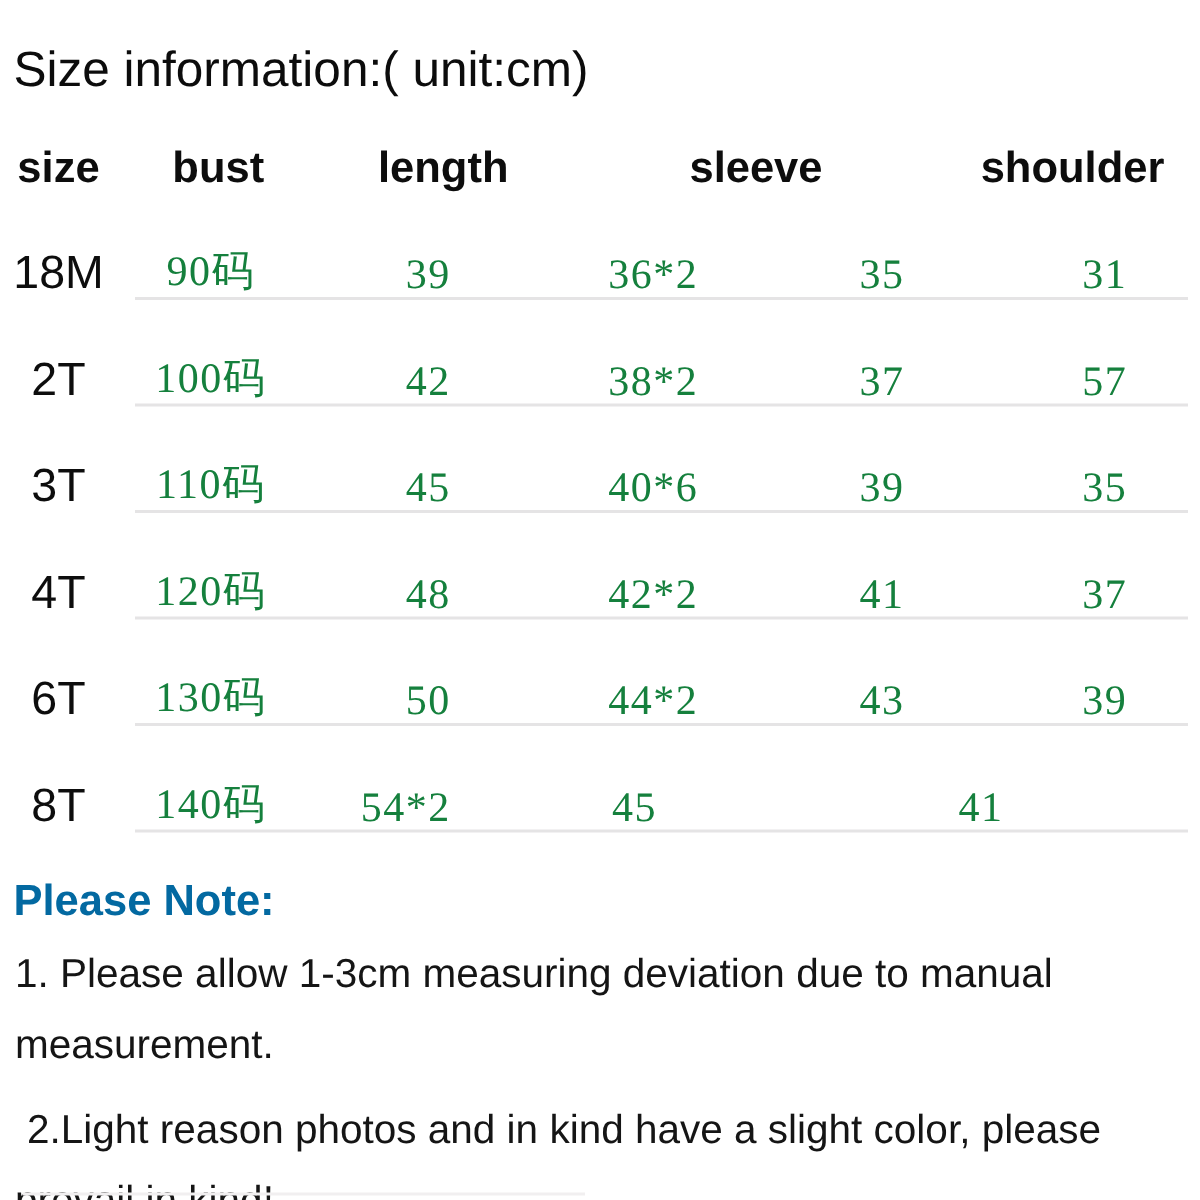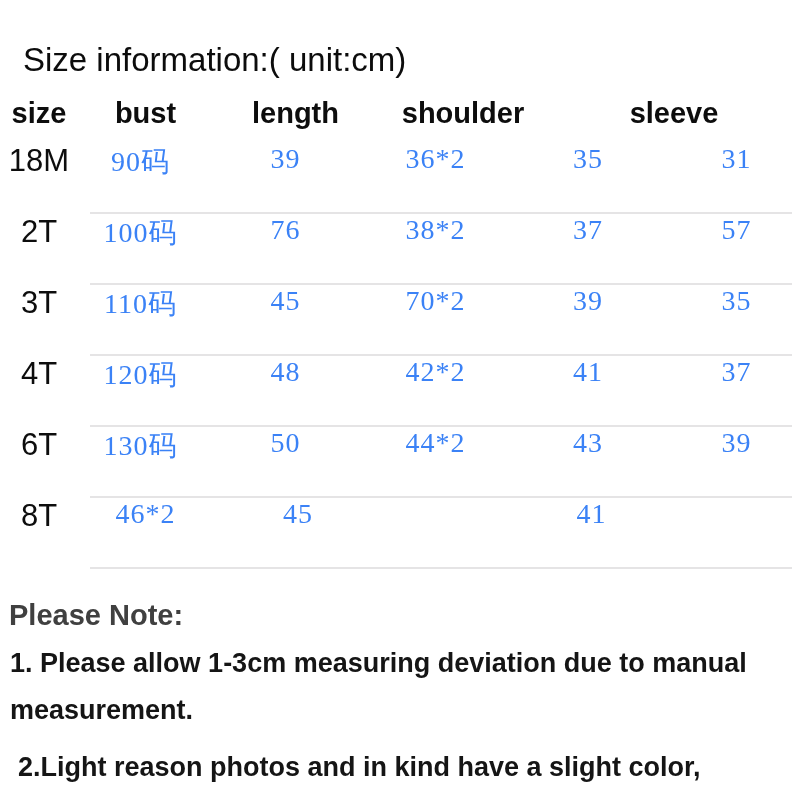--- a/index.html
+++ b/index.html
@@ -14,33 +14,33 @@
     font-family: "Liberation Sans", sans-serif;
     color: #111111;
   }
   .page {
     position: relative;
     width: 800px;
     height: 800px;
     background: #ffffff;
   }
   .title {
-    margin: 14px;
+    margin: 0;
     padding: 27px 0 0 9px;
     font-size: 33px;
     font-weight: 500;
     color: #0c0c0c;
   }
   .size-table {
     margin-top: 18px;
   }
   .row {
     position: relative;
     display: flex;
-    align-items: flex-start;
+    align-items: flex-end;
     height: 71px;
   }
   .row.header-row {
     height: 46px;
   }
   .cell {
     text-align: center;
   }
   .c-size     { width: 78px; }
   .c-label    { width: 125px; }
@@ -55,44 +55,43 @@
   }
   .cell.size-val {
     font-size: 31px;
     font-weight: 400;
     color: #0d0d0d;
   }
   .cell.gray-val {
     font-family: "Liberation Serif", serif;
     font-size: 28px;
     font-weight: 400;
-    color: #3b82f6;
+    color: #15803d;
     letter-spacing: 1px;
   }
   .row-line {
     position: absolute;
     left: 90px;
     right: 8px;
     bottom: 0;
     height: 2px;
     background: #e5e4e5;
   }
   .note-heading {
     margin: 30px 0 0 9px;
     font-size: 29px;
     font-weight: 700;
-    color: #404040;
+    color: #0369a1;
   }
   .note {
     width: 772px;
     margin: 8px 0 0 10px;
     font-size: 27px;
     line-height: 47px;
     color: #151515;
-    font-weight: bold;
   }
   .note.note-2 {
     margin-top: 10px;
     text-indent: 8px;
   }
   .bottom-line {
     position: absolute;
     left: 15px;
     top: 795px;
     width: 375px;
@@ -105,47 +104,47 @@
 
 <div class="page">
 
   <h1 class="title">Size information:( unit:cm)</h1>
 
   <div class="size-table">
     <div class="row header-row">
       <div class="cell c-size">size</div>
       <div class="cell c-bust">bust</div>
       <div class="cell c-length">length</div>
+      <div class="cell c-sleeve">sleeve</div>
       <div class="cell c-shoulder">shoulder</div>
-      <div class="cell c-sleeve">sleeve</div>
     </div>
     <div id="rows">
         <div class="row">
           <div class="cell c-size size-val">18M</div>
           <div class="cell c-label gray-val">90码</div>
           <div class="cell c-length gray-val">39</div>
           <div class="cell c-bust gray-val">36*2</div>
           <div class="cell c-shoulder gray-val">35</div>
           <div class="cell c-sleeve gray-val">31</div>
           <div class="row-line"></div>
         </div>
         <div class="row">
           <div class="cell c-size size-val">2T</div>
           <div class="cell c-label gray-val">100码</div>
-          <div class="cell c-length gray-val">76</div>
+          <div class="cell c-length gray-val">42</div>
           <div class="cell c-bust gray-val">38*2</div>
           <div class="cell c-shoulder gray-val">37</div>
           <div class="cell c-sleeve gray-val">57</div>
           <div class="row-line"></div>
         </div>
         <div class="row">
           <div class="cell c-size size-val">3T</div>
           <div class="cell c-label gray-val">110码</div>
           <div class="cell c-length gray-val">45</div>
-          <div class="cell c-bust gray-val">70*2</div>
+          <div class="cell c-bust gray-val">40*6</div>
           <div class="cell c-shoulder gray-val">39</div>
           <div class="cell c-sleeve gray-val">35</div>
           <div class="row-line"></div>
         </div>
         <div class="row">
           <div class="cell c-size size-val">4T</div>
           <div class="cell c-label gray-val">120码</div>
           <div class="cell c-length gray-val">48</div>
           <div class="cell c-bust gray-val">42*2</div>
           <div class="cell c-shoulder gray-val">41</div>
@@ -156,21 +155,22 @@
           <div class="cell c-size size-val">6T</div>
           <div class="cell c-label gray-val">130码</div>
           <div class="cell c-length gray-val">50</div>
           <div class="cell c-bust gray-val">44*2</div>
           <div class="cell c-shoulder gray-val">43</div>
           <div class="cell c-sleeve gray-val">39</div>
           <div class="row-line"></div>
         </div>
         <div class="row">
           <div class="cell c-size size-val">8T</div>
-          <div class="cell c-bust gray-val">46*2</div>
+          <div class="cell c-label gray-val">140码</div>
+          <div class="cell c-bust gray-val">54*2</div>
           <div class="cell c-shoulder gray-val">45</div>
           <div class="cell c-sleeve gray-val">41</div>
           <div class="row-line"></div>
         </div>
       </div>
   </div>
 
   <h2 class="note-heading">Please Note:</h2>
   <p class="note note-1">1. Please allow 1-3cm measuring deviation due to manual measurement.</p>
   <p class="note note-2">2.Light reason photos and in kind have a slight color, please prevail in kind!</p>

